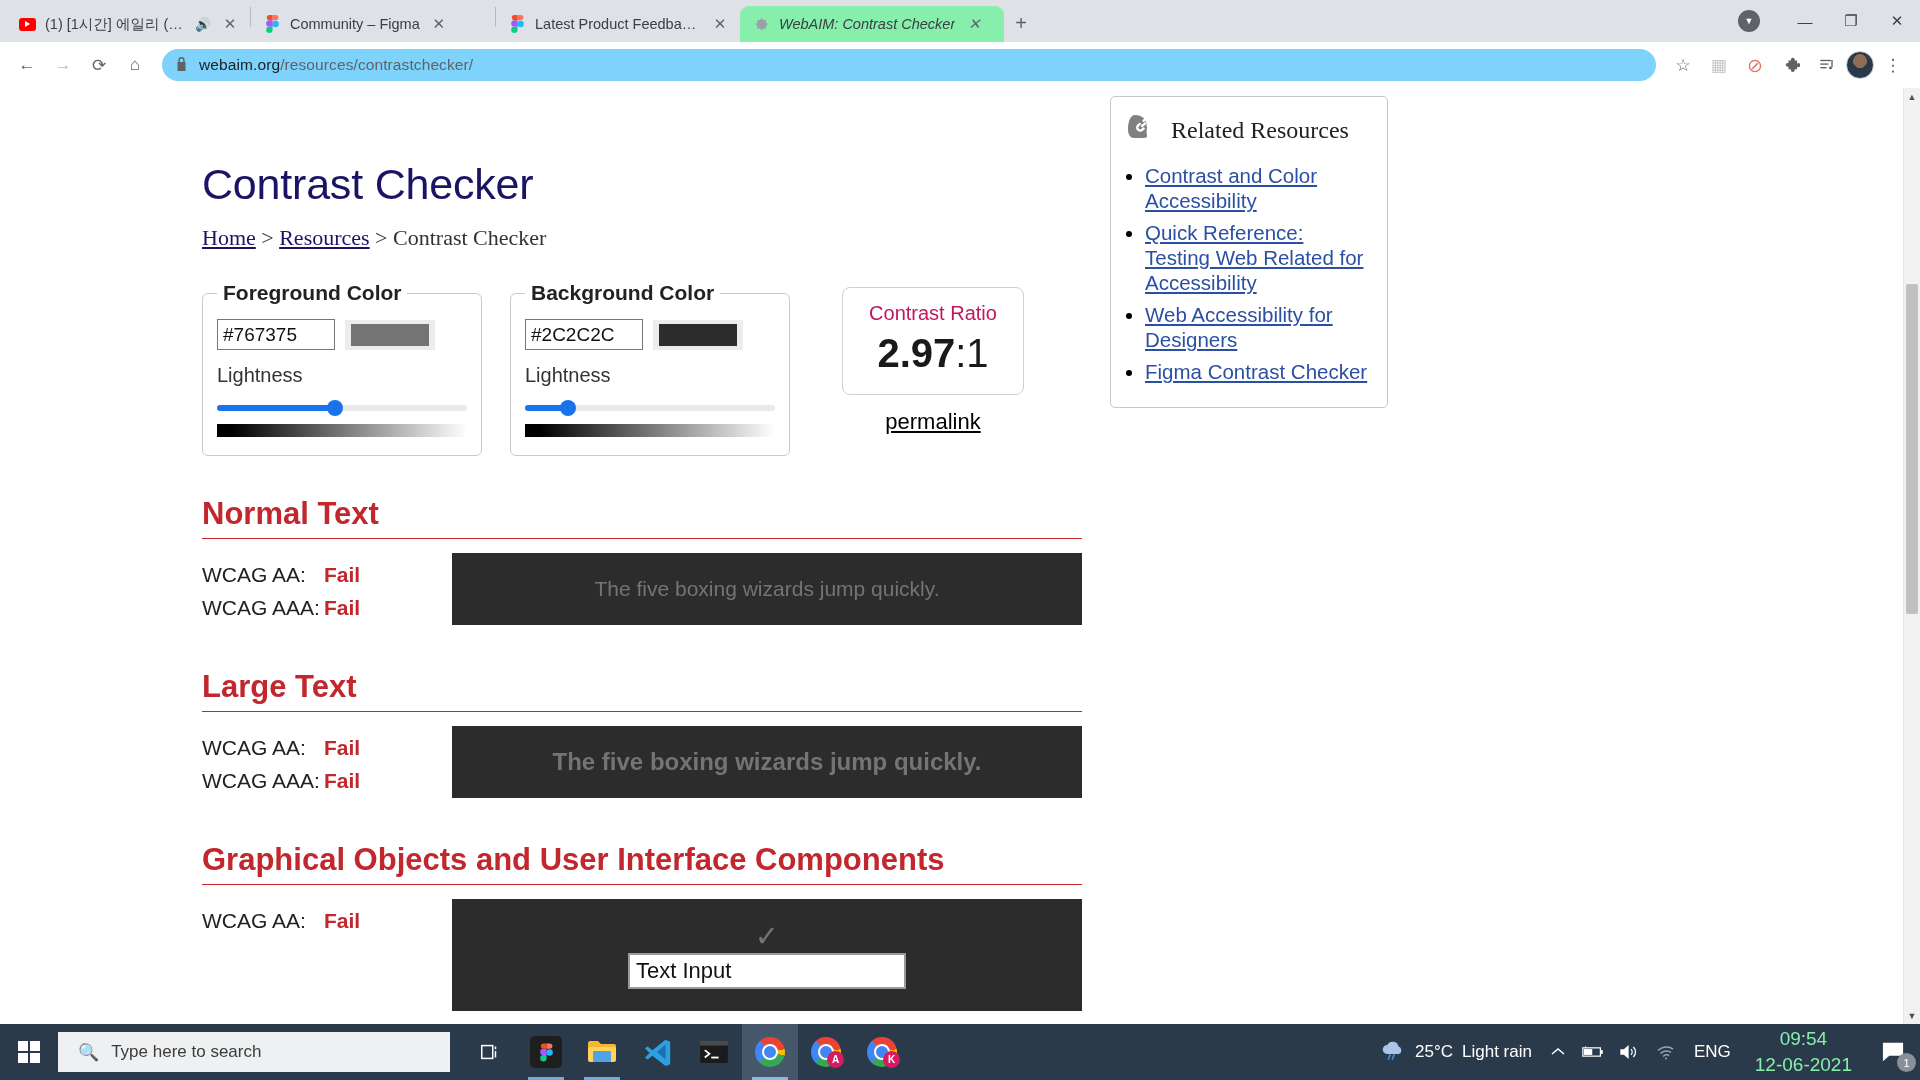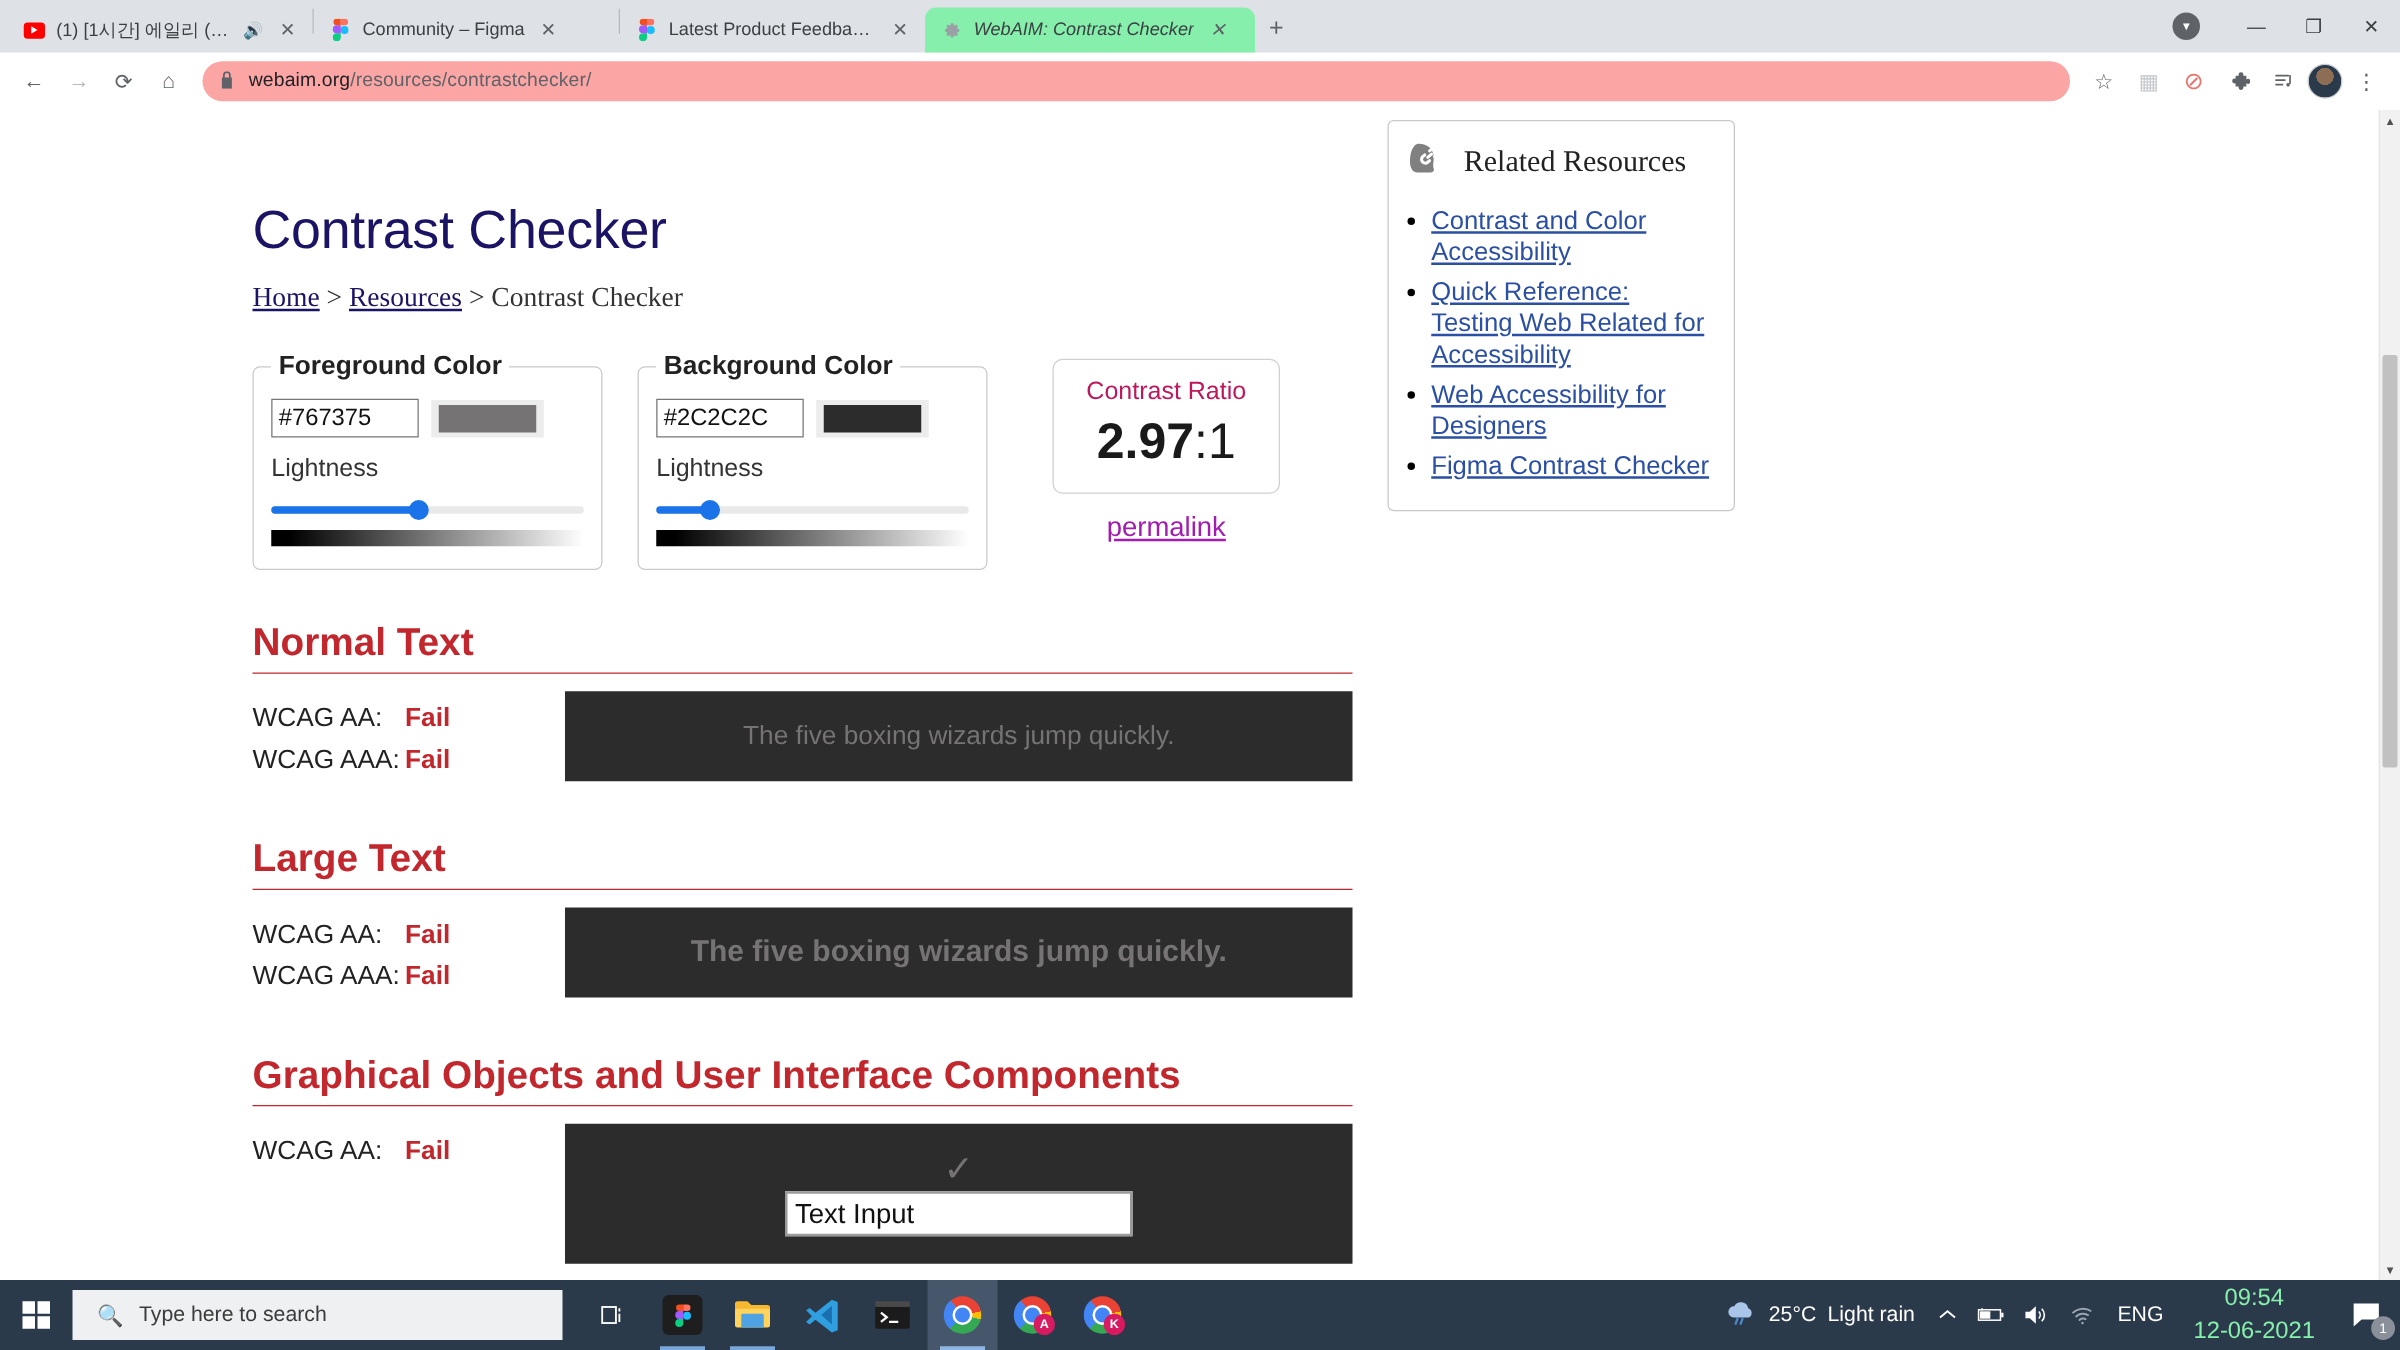--- a/index.html
+++ b/index.html
@@ -34,21 +34,21 @@
 
   #winctrls { position: absolute; right: 0; top: 0; height: 42px; display: flex; align-items: center; }
   .wc { width: 46px; height: 42px; display: flex; align-items: center; justify-content: center; color: #3c4043; font-size: 15px; }
   #update-dot { width: 22px; height: 22px; border-radius: 50%; background: #5f6368; display:flex;
                 align-items:center; justify-content:center; color:#fff; font-size:9px; margin-right: 22px;}
 
   #toolbar { height: 46px; background: #ffffff; display: flex; align-items: center; padding: 0 10px; gap: 2px; }
   .tb-btn { width: 34px; height: 34px; display: flex; align-items: center; justify-content: center;
             color: #5f6368; font-size: 17px; border-radius: 50%; flex: 0 0 34px; }
   #omnibox {
-    flex: 1 1 auto; height: 32px; background: #fca5a5; border-radius: 16px;
+    flex: 1 1 auto; height: 32px; background: #7dd3fc; border-radius: 16px;
     display: flex; align-items: center; padding: 0 14px; gap: 12px; margin: 16px 8px;
   }
   #omnibox .lock { font-size: 13px; color: #5f6368; }
   #url { font-size: 15.5px; color: #202124; letter-spacing: .1px; }
   #url .dim { color: #5f6368; }
   #avatar { width: 28px; height: 28px; border-radius: 50%;
             background: radial-gradient(circle at 50% 35%, #8d6e55 0 32%, #2b3a4a 33% 100%);
             border: 1px solid #c9cdd1; flex: 0 0 28px; }
 
   
@@ -85,21 +85,21 @@
 
   .ratio-col { padding-top: 6px; margin-left: 24px; }
   #ratio-box {
     width: 182px; border: 1px solid #d0d0d0; border-radius: 8px; padding: 14px 0 18px 0; text-align: center;
     background: #fff;
   }
   #ratio-label { font-size: 20px; color: #be185d; }
   #ratio-value { font-size: 40px; color: #1a1a1a; margin-top: 6px; }
   #ratio-value b { font-weight: bold; }
   #ratio-value span { font-weight: 400; }
-  #permalink { display: block; text-align: center; font-size: 22px; color: #a21caf; margin-top: 14px; text-decoration: underline; }
+  #permalink { display: block; text-align: center; font-size: 22px; color: #000000; margin-top: 14px; text-decoration: underline; }
 
   h2 {
     font-size: 31px; font-weight: 700; color: #c1272d; margin-top: 40px;
     border-bottom: 1px solid #c1272d; padding-bottom: 6px;
   }
   .result-row { display: flex; margin-top: 14px; gap: 0; }
   .result-labels { width: 250px; flex: 0 0 250px; padding-top: 10px; }
   .rl { display: flex; font-size: 21px; color: #222; margin-bottom: 9px; }
   .rl .k { width: 122px; }
   .rl .v { color: #c1272d; font-weight: bold; }

